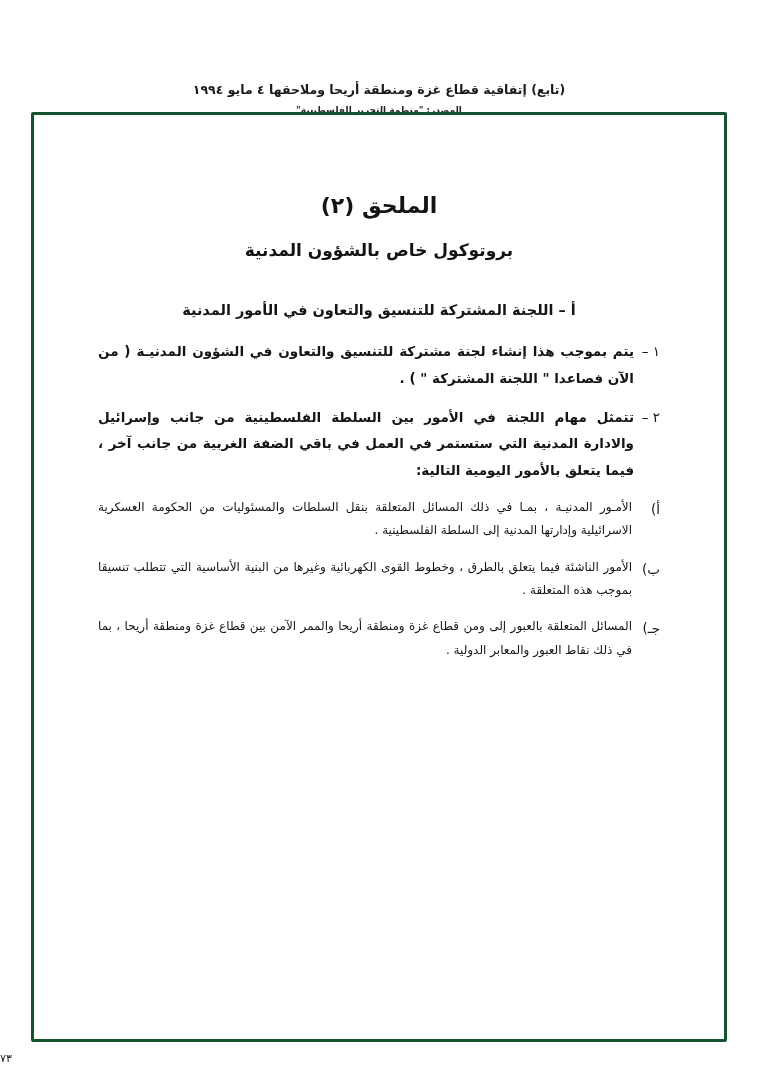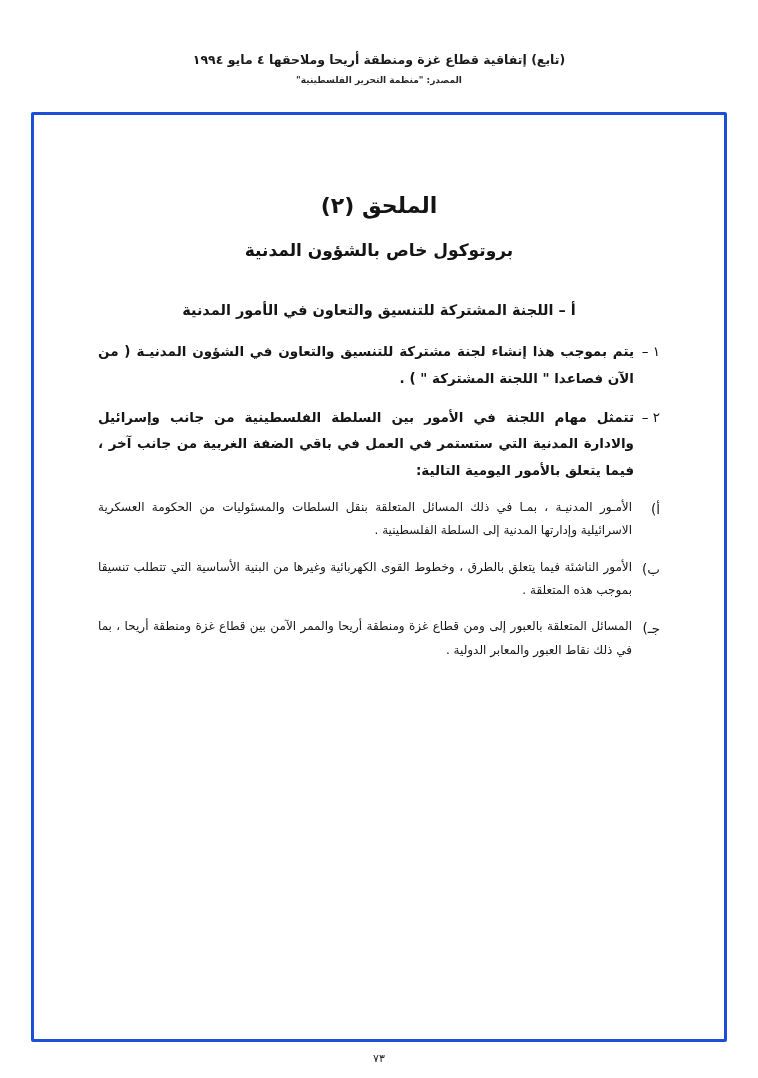--- a/index.html
+++ b/index.html
@@ -20,21 +20,21 @@
     width: 758px;
     height: 1078px;
     position: relative;
     box-sizing: border-box;
     padding: 0;
   }
 
   
   .running-head {
     text-align: center;
-    padding-top: 52px;
+    padding-top: 82px;
     font-size: 12.5px;
     font-weight: bold;
     letter-spacing: 0.2px;
     color: #1a1a1a;
     direction: rtl;
   }
   .source-line {
     text-align: center;
     margin-top: 8px;
     font-size: 9px;
@@ -43,21 +43,21 @@
     direction: rtl;
   }
 
   
   .frame {
     position: absolute;
     left: 31px;
     top: 112px;
     width: 696px;
     height: 930px;
-    border: 3px solid #1d4ed8;
+    border: 3px solid #14532d;
     box-sizing: border-box;
     border-radius: 2px;
     padding-left: 21px;
   }
 
   .frame-inner {
     position: absolute;
     left: 0; top: 0; right: 0; bottom: 0;
     padding: 48px 64px 30px 64px;
     box-sizing: border-box;
@@ -157,21 +157,21 @@
     font-size: 12px;
     line-height: 1.95;
   }
 
   
   .folio {
     position: absolute;
     left: 0;
     right: 0;
     top: 1052px;
-    text-align: center;
+    text-align: left;
     font-size: 11px;
     color: #222222;
     letter-spacing: 1px;
   }
 </style>
 </head>
 <body>
 
 <div class="page">
 

